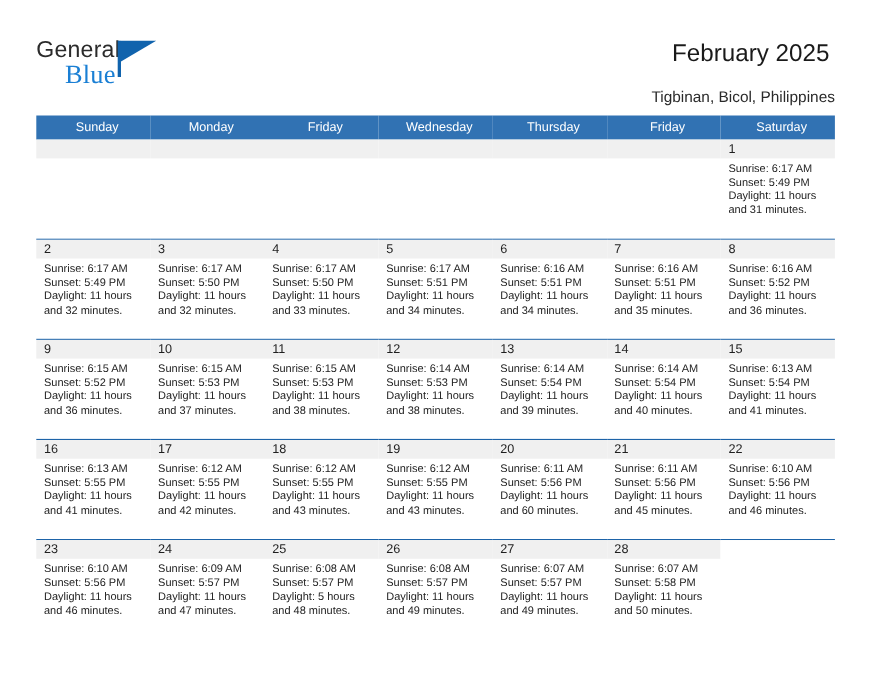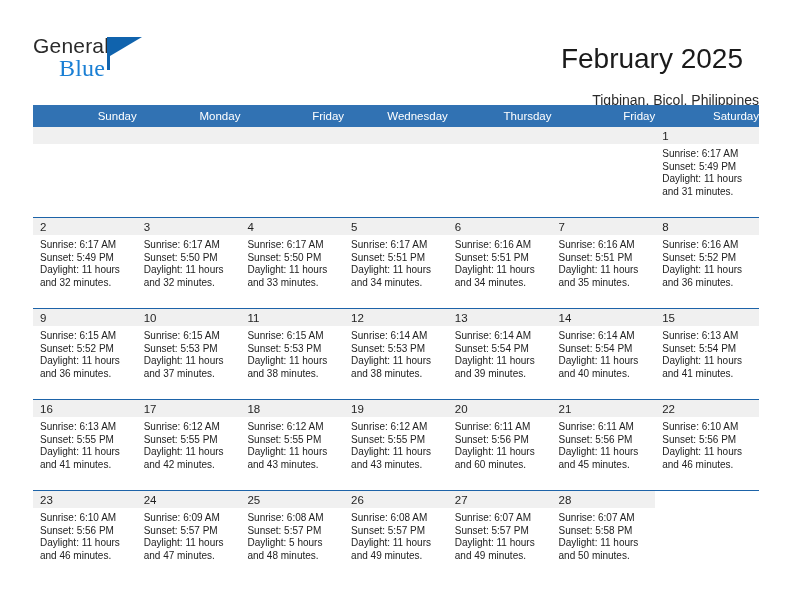--- a/index.html
+++ b/index.html
@@ -72,26 +72,26 @@
     background: #1063ad;
   }
 
   .title-block {
     position: absolute;
     right: 0;
     top: 0;
     text-align: right;
   }
   .cal-title {
-    font-size: 28px;
+    font-size: 22px;
     color: #1a1a1a;
     line-height: 30px;
     white-space: nowrap;
     font-weight: normal;
-    margin: 16px;
+    margin: 5px;
   }
   .cal-subtitle {
     font-size: 14px;
     color: #2a2a2a;
     line-height: 20px;
     margin-top: 15px;
     white-space: nowrap;
   }
 
   
@@ -101,21 +101,21 @@
     top: 105px;
     width: 726px;
     border-collapse: collapse;
     table-layout: fixed;
   }
   .calendar th {
     background: #3172b3;
     color: #ffffff;
     font-size: 11.5px;
     font-weight: normal;
-    text-align: right;
+    text-align: center;
     padding: 5px 0 5px 7px;
     height: 11px;
     border: none;
   }
   .calendar td {
     vertical-align: top;
     padding: 0;
     border: none;
     width: 103.7px;
     height: 90px;

